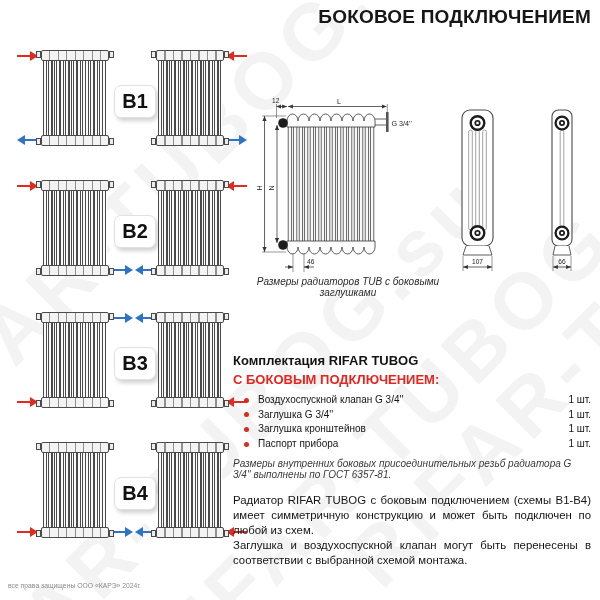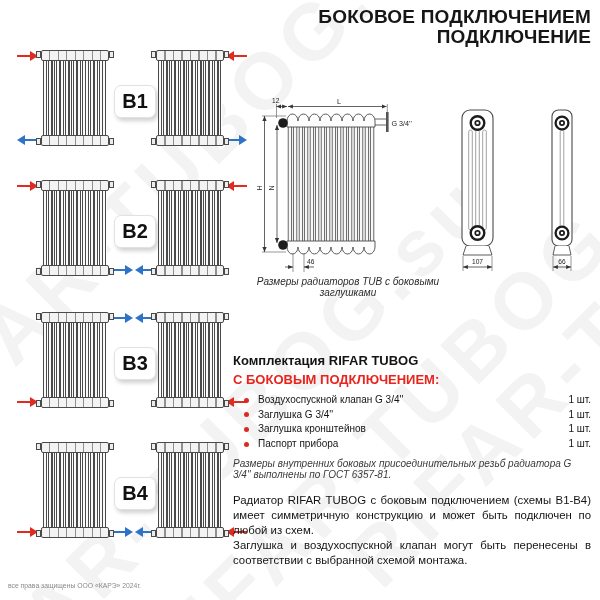--- a/index.html
+++ b/index.html
@@ -77,21 +77,20 @@
     <span class="wm" style="left:-100px;top:700px">RIFAR-TUBOG.su</span>
     <span class="wm" style="left:120px;top:640px">RIFAR-TUBOG.su</span>
     <span class="wm" style="left:330px;top:540px">RIFAR-TUBOG.su</span>
     <span class="wm" style="left:520px;top:760px">RIFAR-TUBOG.su</span>
   </div>
 
   <div class="content">
 
     <div class="title">
       <div>БОКОВОЕ ПОДКЛЮЧЕНИЕМ</div>
-      <div>ПОДКЛЮЧЕНИЕ</div>
     </div>
 
     <div class="scheme-row" style="top:45px">
       <div class="arr red right" style="left:1px;top:6px"></div>
       <div class="arr blue left" style="left:1px;top:90px"></div>
       <div class="arr red left" style="left:210px;top:6px"></div>
       <div class="arr blue right" style="left:210px;top:90px"></div>
       <div class="rad" style="left:25px">
         <div class="tubes"></div>
         <div class="hdr top"></div>

